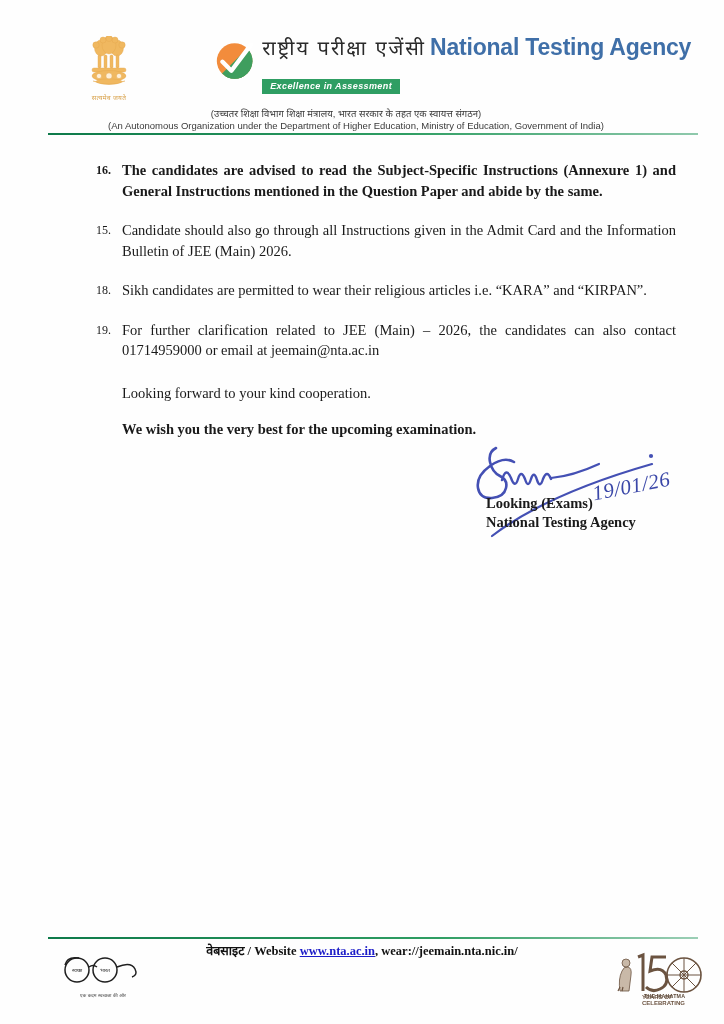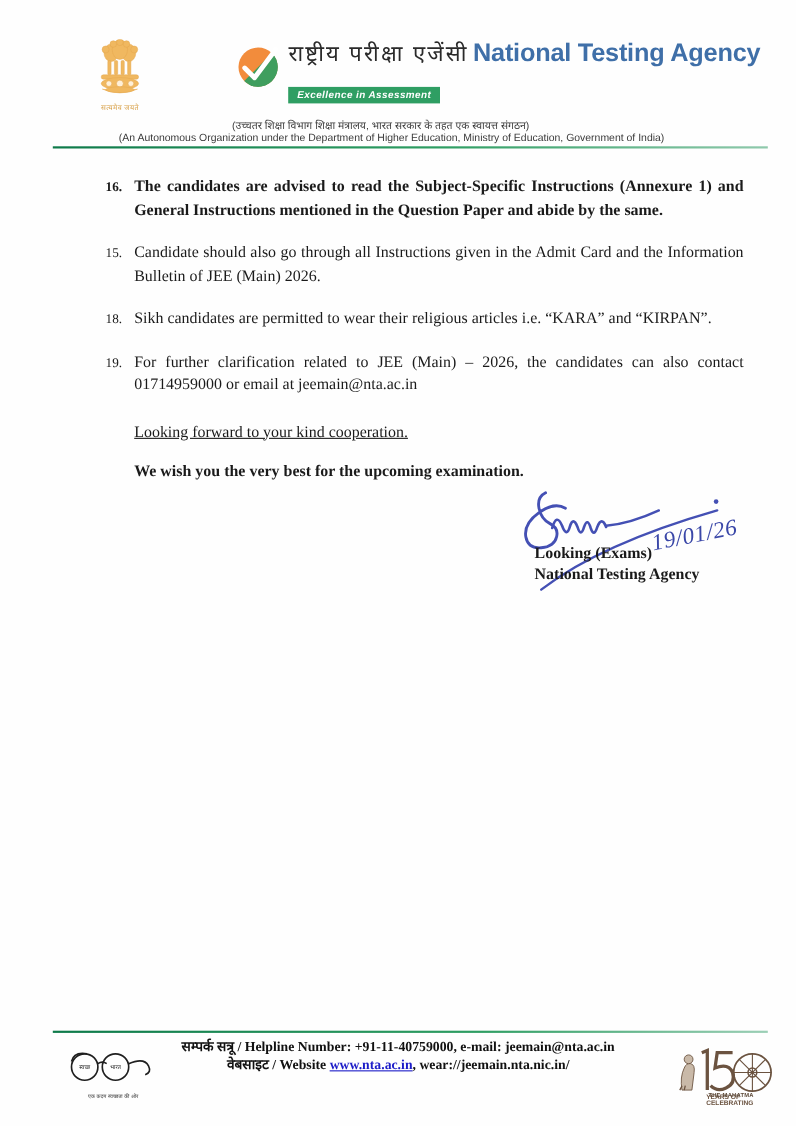--- a/index.html
+++ b/index.html
@@ -134,21 +134,20 @@
     text-align: justify;
   }
   .item.bold .item-num,
   .item.bold .item-body { font-weight: bold; }
 
   .closing-normal {
     margin-top: 22px;
     margin-left: 26px;
     font-size: 14.5px;
     line-height: 20.5px;
-    text-decoration: underline;
   }
   .closing-bold {
     margin-top: 16px;
     margin-left: 26px;
     font-size: 14.5px;
     line-height: 20.5px;
     font-weight: bold;
   }
 
   
@@ -370,21 +369,20 @@
           <path d="M12 12 q2 -9 14 -7"></path>
           <path d="M64 14 q14 -6 18 2 q3 6 -3 8"></path>
         </g>
         <text class="glyph-lens" x="24" y="19" text-anchor="middle">स्वच्छ</text>
         <text class="glyph-lens" x="52" y="19" text-anchor="middle">भारत</text>
       </svg>
       <div class="swachh-caption">एक कदम स्वच्छता की ओर</div>
     </div>
 
     <div class="footer-lines">
-      <div>सम्पर्क सत्रू / Helpline Number: +91-11-40759000, e-mail: jeemain@nta.ac.in</div>
       <div><span>वेबसाइट / Website </span><span class="footer-link">www.nta.ac.in</span><span>, wear://jeemain.nta.nic.in/</span></div>
     </div>
 
     <div class="mahatma">
       <svg width="96" height="58" viewBox="0 0 96 58">
         <g stroke="#6b5340" fill="none" stroke-width="1.2">
 
           <path d="M12 40 q-2 -12 2 -20 q2 -5 6 -4 q4 1 3 8 l-2 16 z" fill="#c9b9a8" stroke-width="0.8"></path>
           <circle cx="18" cy="12" r="4" fill="#c9b9a8" stroke-width="0.8"></circle>
           <path d="M10 40 l2 -4 M14 40 l1 -4"></path>

